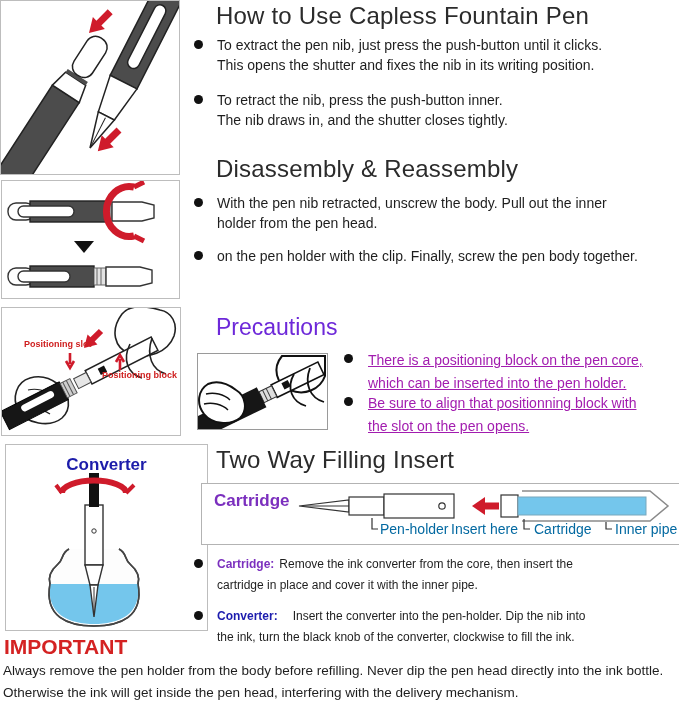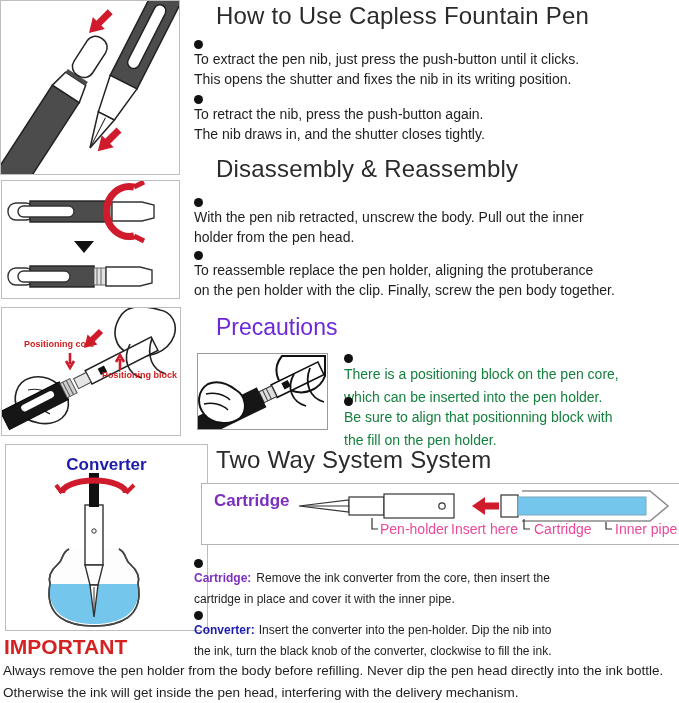--- a/index.html
+++ b/index.html
@@ -4,33 +4,33 @@
 <style>
   * { margin:0; padding:0; box-sizing:border-box; }
   html,body { background:#fff; }
   .page {
     position:relative; width:679px; height:703px; background:#fff;
     font-family:"Liberation Sans","DejaVu Sans",sans-serif; color:#1e1e1e; overflow:hidden;
   }
   .abs { position:absolute; }
   .h1 { font-size:24px; font-weight:400; color:#2b2b2b; letter-spacing:0.2px; white-space:nowrap; }
   .h-red { font-size:23px; font-weight:400; color:#6d28d9; white-space:nowrap; }
-  .bullet-row { display:flex; align-items:flex-start;flex-direction:column; }
+  .bullet-row { display:flex; align-items:flex-start; }
   .dot { width:9px; height:9px; border-radius:50%; background:#111; flex:none; margin-top:5px; margin-right:14px; }
   .dot2 { margin-right:15px; }
   .body { font-size:14px; line-height:20px; color:#1e1e1e; white-space:nowrap; }
   .body21 { font-size:12px; line-height:21px; color:#1e1e1e; white-space:nowrap; }
-  .body23 { font-size:14px; line-height:23px; color:#15803d; white-space:nowrap; }
+  .body23 { font-size:14px; line-height:23px; color:#a21caf; white-space:nowrap;text-decoration:underline; }
   .line { display:block; }
   .lead-purple { color:#7b2fbe; font-weight:bold; margin-right:5px; }
-  .lead-blue { color:#1c1cae; font-weight:bold; margin-right:4px; }
+  .lead-blue { color:#1c1cae; font-weight:bold; margin-right:15px; }
   .imgbox { background:#fff; border:1px solid #bdbdbd; }
   .diagram-box { background:#fff; border:1px solid #b3b3b3; }
   .diag-heading { font-size:17px; font-weight:bold; color:#7b2fbe; white-space:nowrap; }
-  .diag-label { font-size:14px; color:#ec4899; white-space:nowrap; }
+  .diag-label { font-size:14px; color:#0369a1; white-space:nowrap; }
   .pos-label { font-size:9px; font-weight:bold; color:#cf2020; white-space:nowrap; }
   .converter-label { font-size:17px; font-weight:bold; color:#1c1caa; white-space:nowrap; }
   .imp-title { font-size:21px; font-weight:bold; color:#d42222; white-space:nowrap; }
   .imp-line { font-size:13.5px; line-height:18px; color:#1e1e1e; white-space:nowrap; }
   svg { display:block; }
 </style>
 </head>
 <body>
 
 <div class="page">
@@ -115,21 +115,21 @@
         <line x1="65" y1="78" x2="65" y2="94" stroke="#555" stroke-width="1"></line>
         <line x1="69" y1="78" x2="69" y2="94" stroke="#555" stroke-width="1"></line>
       </g>
 
       <g transform="translate(99,23) rotate(135)">
         <polygon points="0,-3 12,-3 12,-7 24,0 12,7 12,3 0,3" fill="#cf1b2b"></polygon>
       </g>
       <path d="M68,45 L68,56 M64,53 L68,60 L72,53" stroke="#cf1b2b" stroke-width="2.6" fill="none"></path>
       <path d="M118,62 L118,51 M114,54 L118,47 L122,54" stroke="#cf1b2b" stroke-width="2.6" fill="none"></path>
     </svg>
-    <span class="abs pos-label" style="left:22px; top:31px;">Positioning core</span>
+    <span class="abs pos-label" style="left:22px; top:31px;">Positioning slot</span>
     <span class="abs pos-label" style="left:100px; top:62px;text-align:center;">Positioning block</span>
   </div>
 
   <div class="abs imgbox" style="left:5px; top:444px; width:203px; height:187px;">
     <span class="abs converter-label" style="left:50%; top:10px; transform:translateX(-50%);">Converter</span>
     <svg class="abs" style="left:0; top:0;" width="173" height="185" viewBox="0 0 173 185">
 
       <path d="M63,104 C55,108 58,114 52,119 C44,126 42,132 44,139 C38,172 62,181 88,181 C114,181 138,172 132,139 C134,132 132,126 124,119 C118,114 121,108 113,104" fill="#fdfdfd" stroke="#444" stroke-width="1.6"></path>
 
       <path d="M44,139 C40,170 64,179 88,179 C112,179 136,170 132,139 Z" fill="#74c6ec"></path>
@@ -156,38 +156,37 @@
   <div class="abs bullet-row" style="left:194px; top:35px;">
     <span class="dot"></span>
     <span class="body">
       <span class="line">To extract the pen nib, just press the push-button until it clicks.</span>
       <span class="line">This opens the shutter and fixes the nib in its writing position.</span>
     </span>
   </div>
   <div class="abs bullet-row" style="left:194px; top:90px;">
     <span class="dot"></span>
     <span class="body">
-      <span class="line">To retract the nib, press the push-button again.</span>
+      <span class="line">To retract the nib, press the push-button inner.</span>
       <span class="line">The nib draws in, and the shutter closes tightly.</span>
     </span>
   </div>
 
   <div class="abs h1" style="left:216px; top:155px;">Disassembly &amp; Reassembly</div>
 
   <div class="abs bullet-row" style="left:194px; top:193px;">
     <span class="dot"></span>
     <span class="body">
       <span class="line">With the pen nib retracted, unscrew the body. Pull out the inner</span>
       <span class="line">holder from the pen head.</span>
     </span>
   </div>
   <div class="abs bullet-row" style="left:194px; top:246px;">
     <span class="dot"></span>
     <span class="body">
-      <span class="line">To reassemble replace the pen holder, aligning the protuberance</span>
       <span class="line">on the pen holder with the clip. Finally, screw the pen body together.</span>
     </span>
   </div>
 
   <div class="abs h-red" style="left:216px; top:314px;">Precautions</div>
 
   <div class="abs imgbox" style="left:197px; top:353px; width:131px; height:77px; border-color:#9a9a9a;">
     <svg width="129" height="75" viewBox="0 0 129 75">
       <path d="M84,2 C74,14 78,30 92,36 C106,42 122,36 127,22 L127,2 Z" fill="#fff" stroke="#111" stroke-width="2"></path>
       <g transform="rotate(-26 60 45)">
@@ -209,25 +208,25 @@
     <span class="dot dot2"></span>
     <span class="body23">
       <span class="line">There is a positioning block on the pen core,</span>
       <span class="line">which can be inserted into the pen holder.</span>
     </span>
   </div>
   <div class="abs bullet-row" style="left:344px; top:392px;">
     <span class="dot dot2"></span>
     <span class="body23">
       <span class="line">Be sure to align that positionning block with</span>
-      <span class="line">the fill on the pen holder.</span>
-    </span>
-  </div>
-
-  <div class="abs h1" style="left:216px; top:446px;">Two Way System System</div>
+      <span class="line">the slot on the pen opens.</span>
+    </span>
+  </div>
+
+  <div class="abs h1" style="left:216px; top:446px;">Two Way Filling Insert</div>
 
   <div class="abs diagram-box" style="left:201px; top:483px; width:484px; height:62px;">
     <span class="abs diag-heading" style="left:12px; top:7px;">Cartridge</span>
     <svg class="abs" style="left:0; top:0;" width="482" height="60" viewBox="0 0 482 60">
 
       <g>
         <polygon points="97,22 147,16 147,28" fill="#fff" stroke="#333" stroke-width="1.2"></polygon>
         <line x1="100" y1="22" x2="147" y2="22" stroke="#333" stroke-width="1"></line>
         <rect x="147" y="13" width="35" height="18" fill="#fff" stroke="#333" stroke-width="1.2"></rect>
         <rect x="182" y="10" width="70" height="24" fill="#fff" stroke="#333" stroke-width="1.2"></rect>

